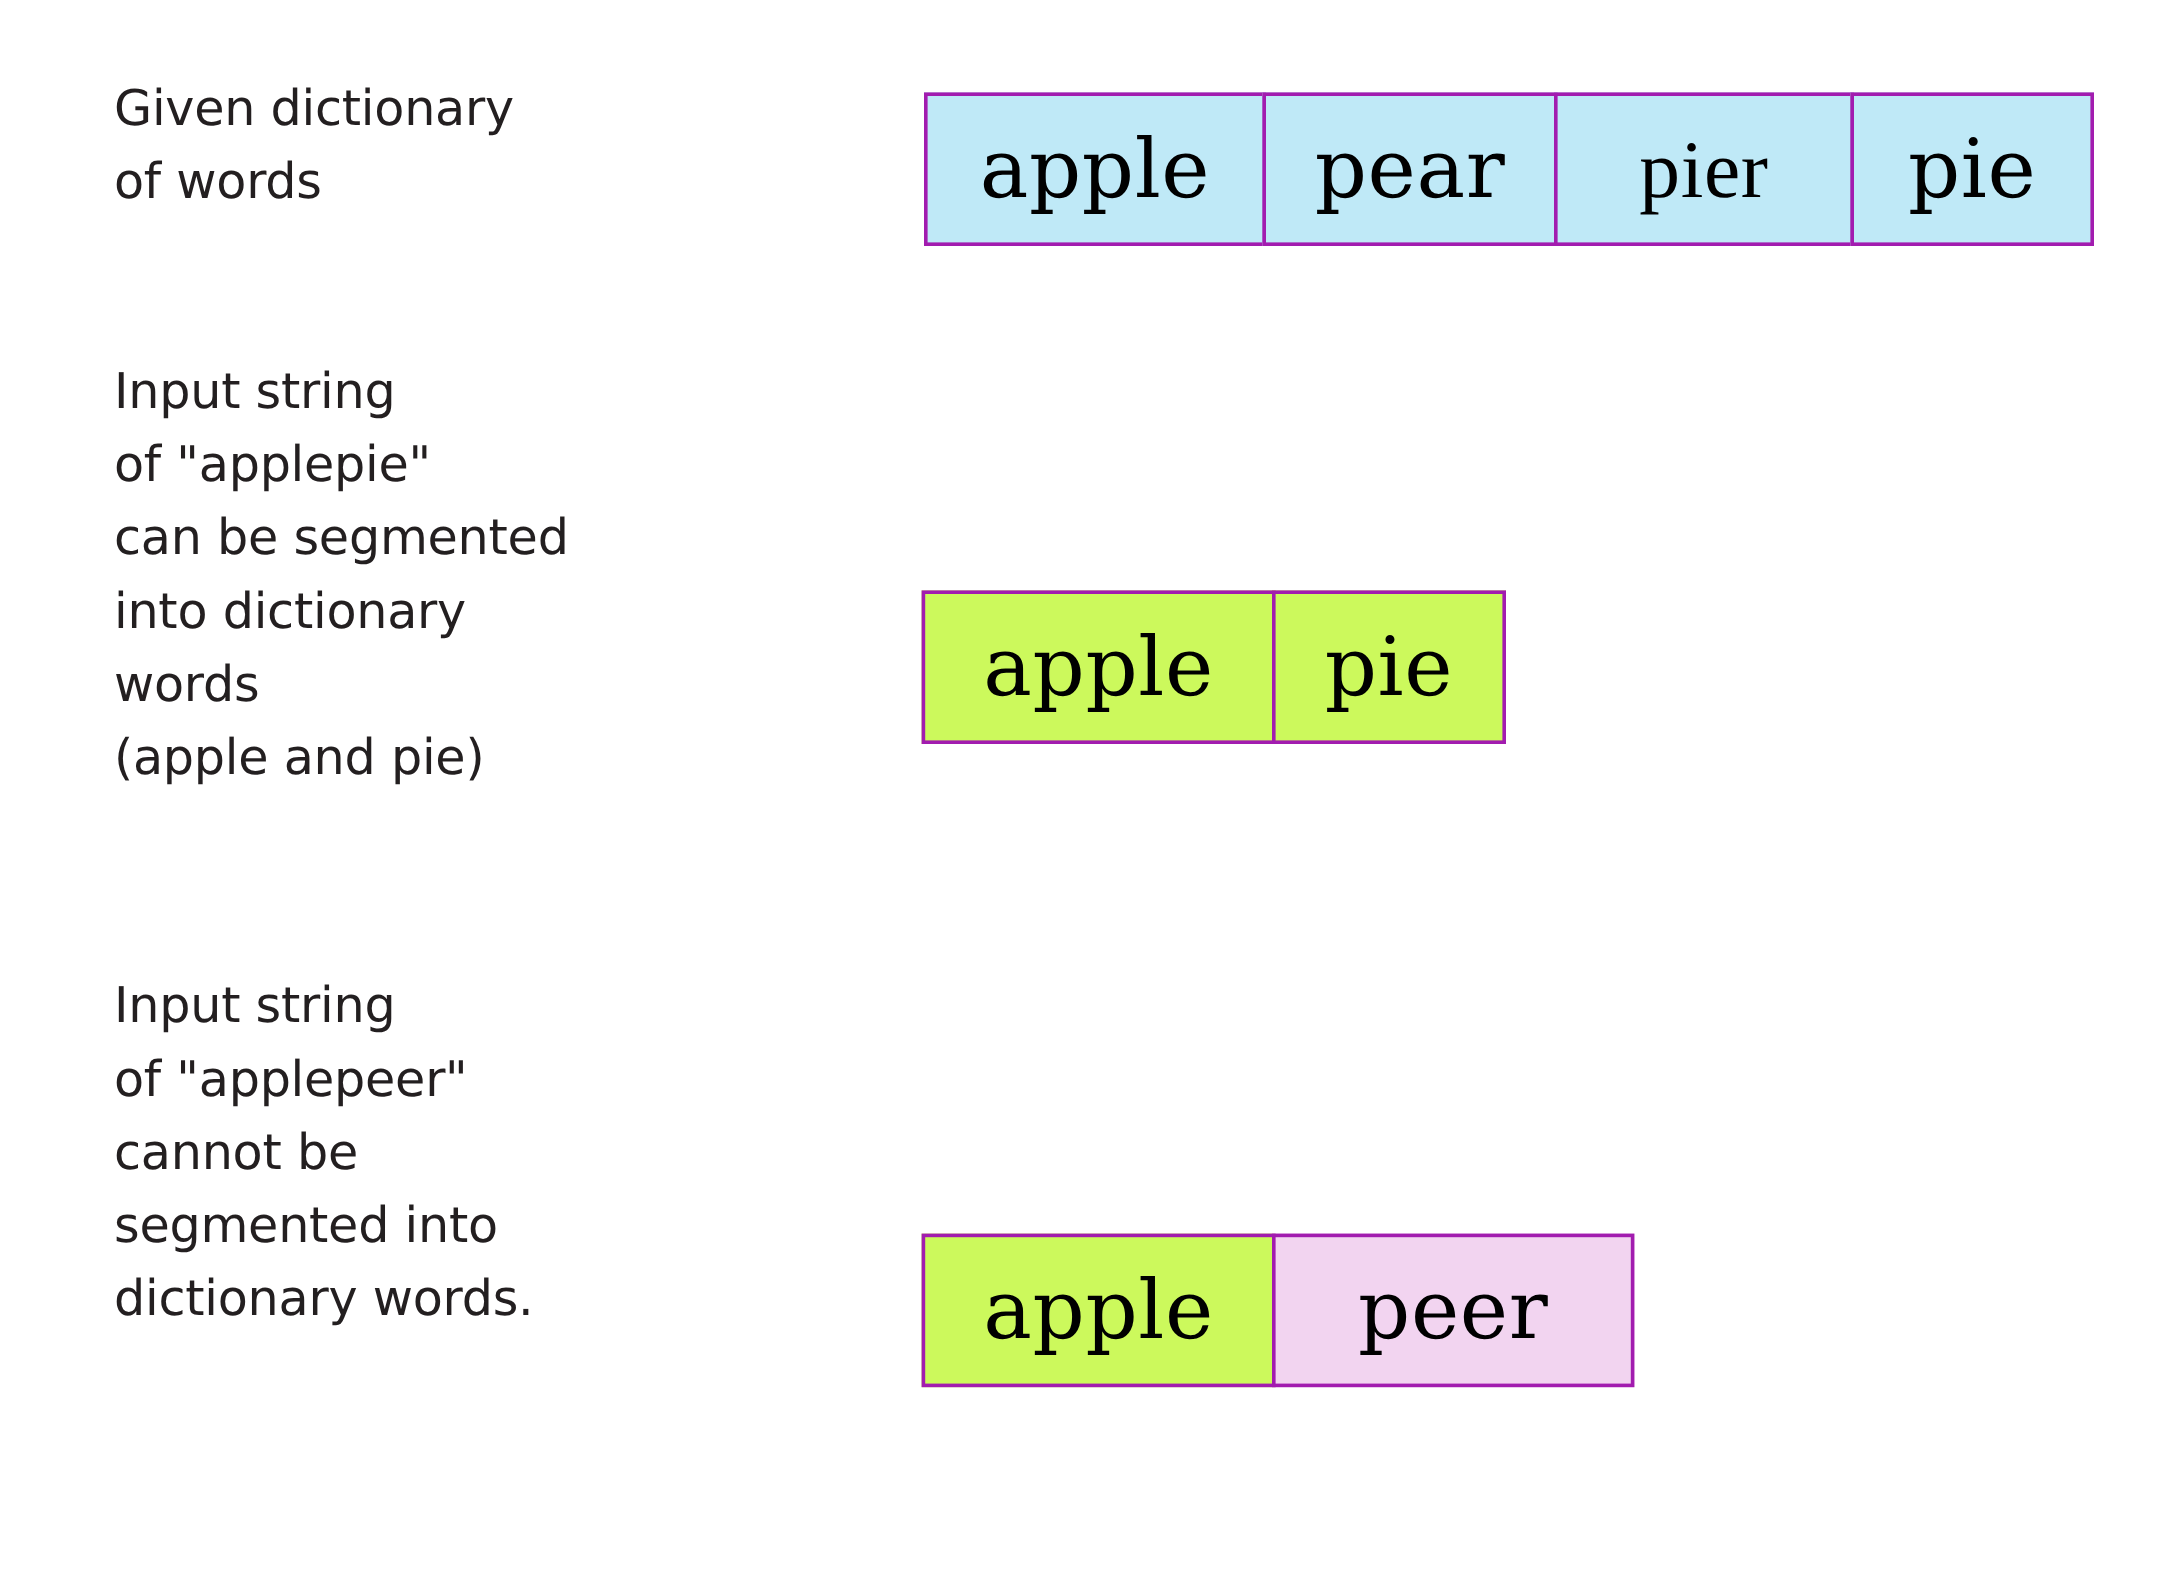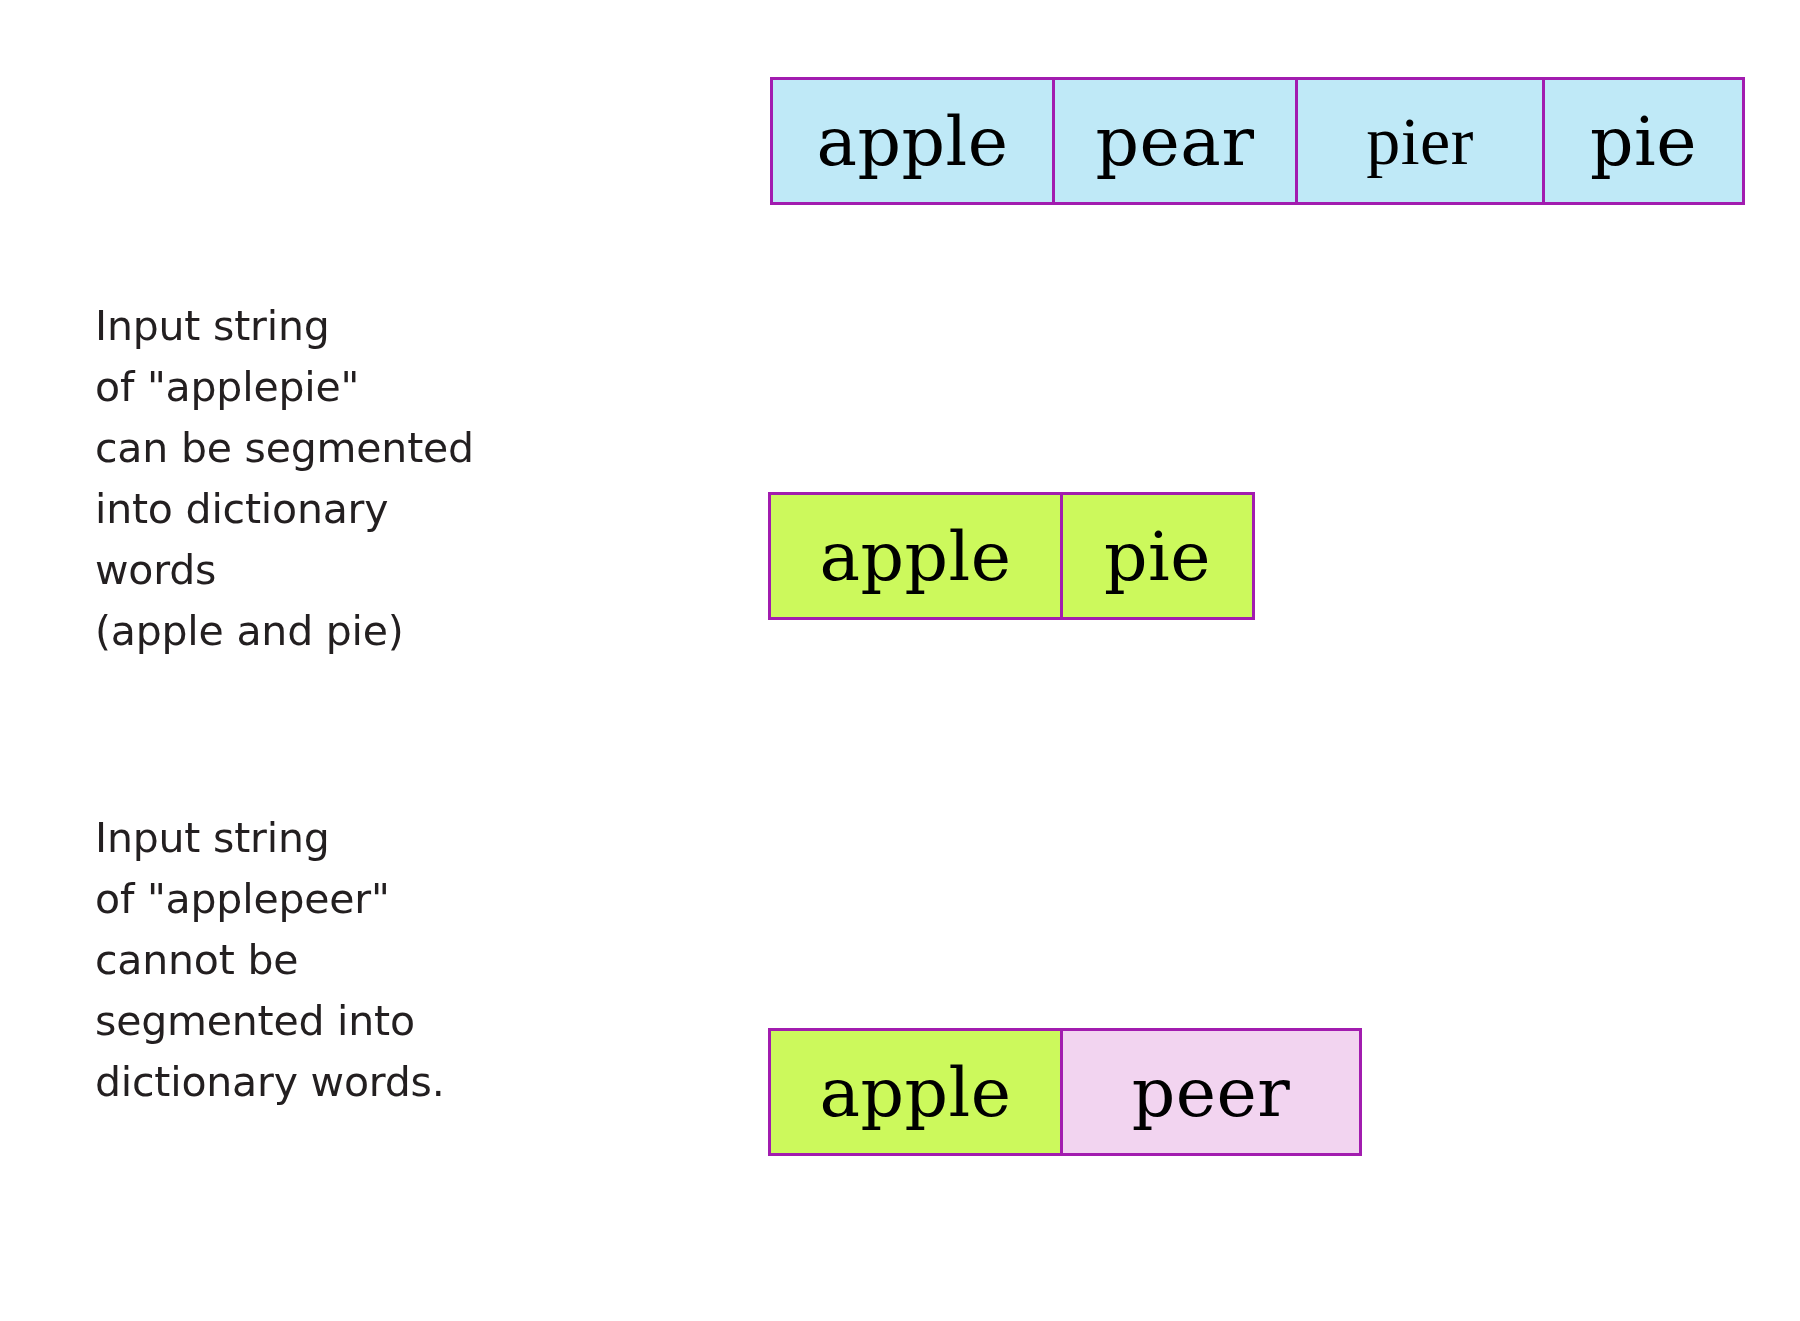--- a/index.html
+++ b/index.html
@@ -75,20 +75,22 @@
   #row-applepie .seg-cell:nth-child(2) { width: 195px; }
 
   #row-applepeer .seg-cell:nth-child(1) { width: 295px; }
   #row-applepeer .seg-cell:nth-child(2) { width: 302px; }
 </style>
 </head>
 <body>
 
 <div id="canvas">
 
+  <div class="caption" id="caption-1">Given dictionary
+of words</div>
 
   <div class="seg-row" id="row-dictionary">
     <div class="seg-cell cell-blue">apple</div>
     <div class="seg-cell cell-blue">pear</div>
     <div class="seg-cell cell-blue">pier</div>
     <div class="seg-cell cell-blue">pie</div>
   </div>
 
   <div class="caption" id="caption-2">Input string
 of "applepie"

